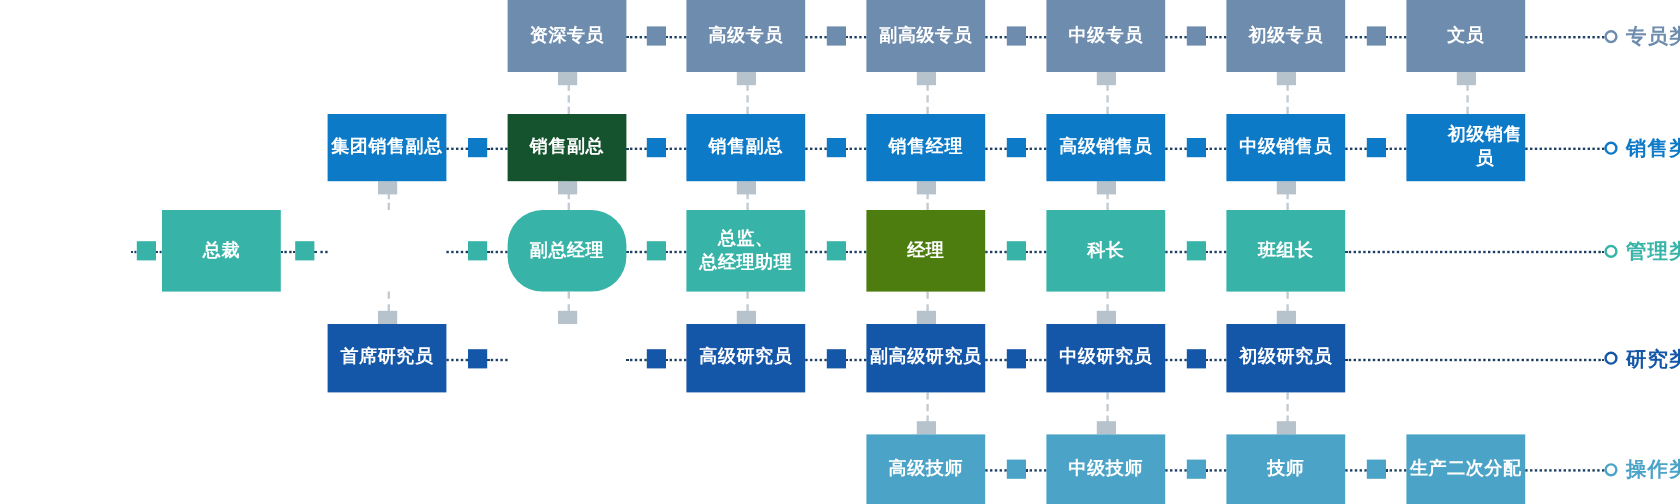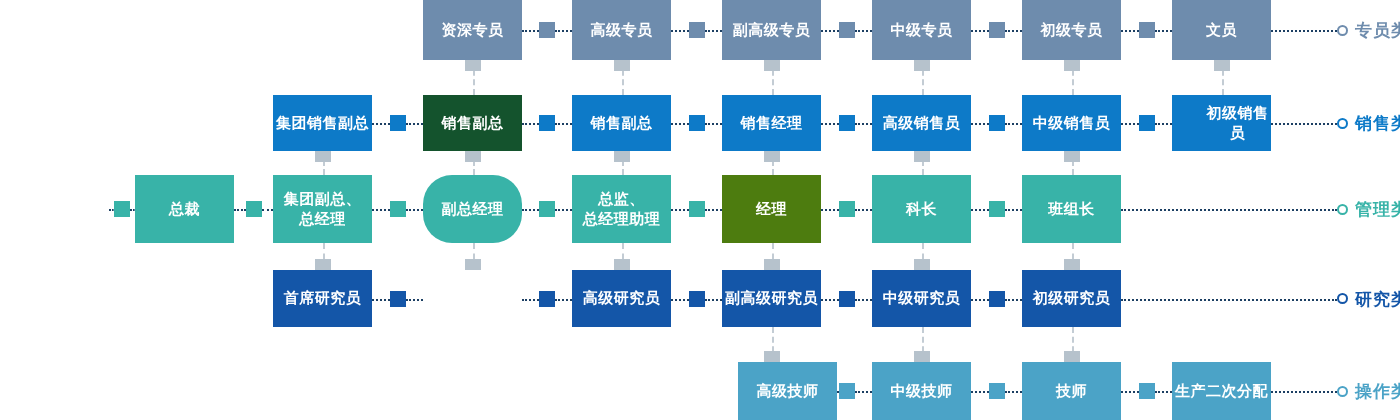--- a/index.html
+++ b/index.html
@@ -137,22 +137,20 @@
     <div class="lead" style="left: 1271px; top: 123px; width: 66px;"></div>
     <div class="endcap" style="left: 1337px; top: 117.5px; border-color: rgb(13, 122, 200);"></div>
     <div class="cat-label" style="left: 1355px; top: 112px; color: rgb(13, 122, 200);">销售类</div>
     <div class="conn-h" style="left: 109px; top: 209px; width: 5px;"></div>
     <div class="stub" style="left: 114px; top: 201px; width: 16px; height: 16px; background: rgb(56, 179, 168);"></div>
     <div class="conn-h" style="left: 130px; top: 209px; width: 5px;"></div>
     <div class="node" style="left: 135px; top: 175px; width: 99px; height: 68px; background: rgb(56, 179, 168);">总裁</div>
     <div class="conn-h" style="left: 234px; top: 209px; width: 11.5px;"></div>
     <div class="stub" style="left: 245.5px; top: 201px; width: 16px; height: 16px; background: rgb(56, 179, 168);"></div>
     <div class="conn-h" style="left: 261.5px; top: 209px; width: 11.5px;"></div>
-    <div class="node" style="left: 273px; top: 175px; width: 99px; height: 68px; background: rgb(56, 179, 168);">集团副总、
-总经理</div>
     <div class="conn-h" style="left: 372px; top: 209px; width: 17.5px;"></div>
     <div class="stub" style="left: 389.5px; top: 201px; width: 16px; height: 16px; background: rgb(56, 179, 168);"></div>
     <div class="conn-h" style="left: 405.5px; top: 209px; width: 17.5px;"></div>
     <div class="node" style="left: 423px; top: 175px; width: 99px; height: 68px; background: rgb(56, 179, 168); border-radius: 29px;">副总经理</div>
     <div class="conn-h" style="left: 522px; top: 209px; width: 17px;"></div>
     <div class="stub" style="left: 539px; top: 201px; width: 16px; height: 16px; background: rgb(56, 179, 168);"></div>
     <div class="conn-h" style="left: 555px; top: 209px; width: 17px;"></div>
     <div class="node" style="left: 572px; top: 175px; width: 99px; height: 68px; background: rgb(56, 179, 168);">总监、
 总经理助理</div>
     <div class="conn-h" style="left: 671px; top: 209px; width: 17.5px;"></div>
@@ -186,21 +184,21 @@
     <div class="stub" style="left: 838.5px; top: 290.5px; width: 16px; height: 16px; background: rgb(20, 86, 168);"></div>
     <div class="conn-h" style="left: 854.5px; top: 298.5px; width: 17.5px;"></div>
     <div class="node" style="left: 872px; top: 270px; width: 99px; height: 57px; background: rgb(20, 86, 168); text-align: right;">中级研究员</div>
     <div class="conn-h" style="left: 971px; top: 298.5px; width: 17.5px;"></div>
     <div class="stub" style="left: 988.5px; top: 290.5px; width: 16px; height: 16px; background: rgb(20, 86, 168);"></div>
     <div class="conn-h" style="left: 1004.5px; top: 298.5px; width: 17.5px;"></div>
     <div class="node" style="left: 1022px; top: 270px; width: 99px; height: 57px; background: rgb(20, 86, 168);">初级研究员</div>
     <div class="lead" style="left: 1121px; top: 298.5px; width: 216px;"></div>
     <div class="endcap" style="left: 1337px; top: 293px; border-color: rgb(20, 86, 168);"></div>
     <div class="cat-label" style="left: 1355px; top: 287.5px; color: rgb(20, 86, 168);">研究类</div>
-    <div class="node" style="left: 722px; top: 362px; width: 99px; height: 58px; background: rgb(75, 163, 199); margin-left: 16px;">高级技师</div>
+    <div class="node" style="left: 722px; top: 362px; width: 99px; height: 58px; background: rgb(75, 163, 199);">高级技师</div>
     <div class="conn-h" style="left: 821px; top: 391px; width: 17.5px;"></div>
     <div class="stub" style="left: 838.5px; top: 383px; width: 16px; height: 16px; background: rgb(75, 163, 199);"></div>
     <div class="conn-h" style="left: 854.5px; top: 391px; width: 17.5px;"></div>
     <div class="node" style="left: 872px; top: 362px; width: 99px; height: 58px; background: rgb(75, 163, 199);">中级技师</div>
     <div class="conn-h" style="left: 971px; top: 391px; width: 17.5px;"></div>
     <div class="stub" style="left: 988.5px; top: 383px; width: 16px; height: 16px; background: rgb(75, 163, 199);"></div>
     <div class="conn-h" style="left: 1004.5px; top: 391px; width: 17.5px;"></div>
     <div class="node" style="left: 1022px; top: 362px; width: 99px; height: 58px; background: rgb(75, 163, 199);">技师</div>
     <div class="conn-h" style="left: 1121px; top: 391px; width: 17.5px;"></div>
     <div class="stub" style="left: 1138.5px; top: 383px; width: 16px; height: 16px; background: rgb(75, 163, 199);"></div>

